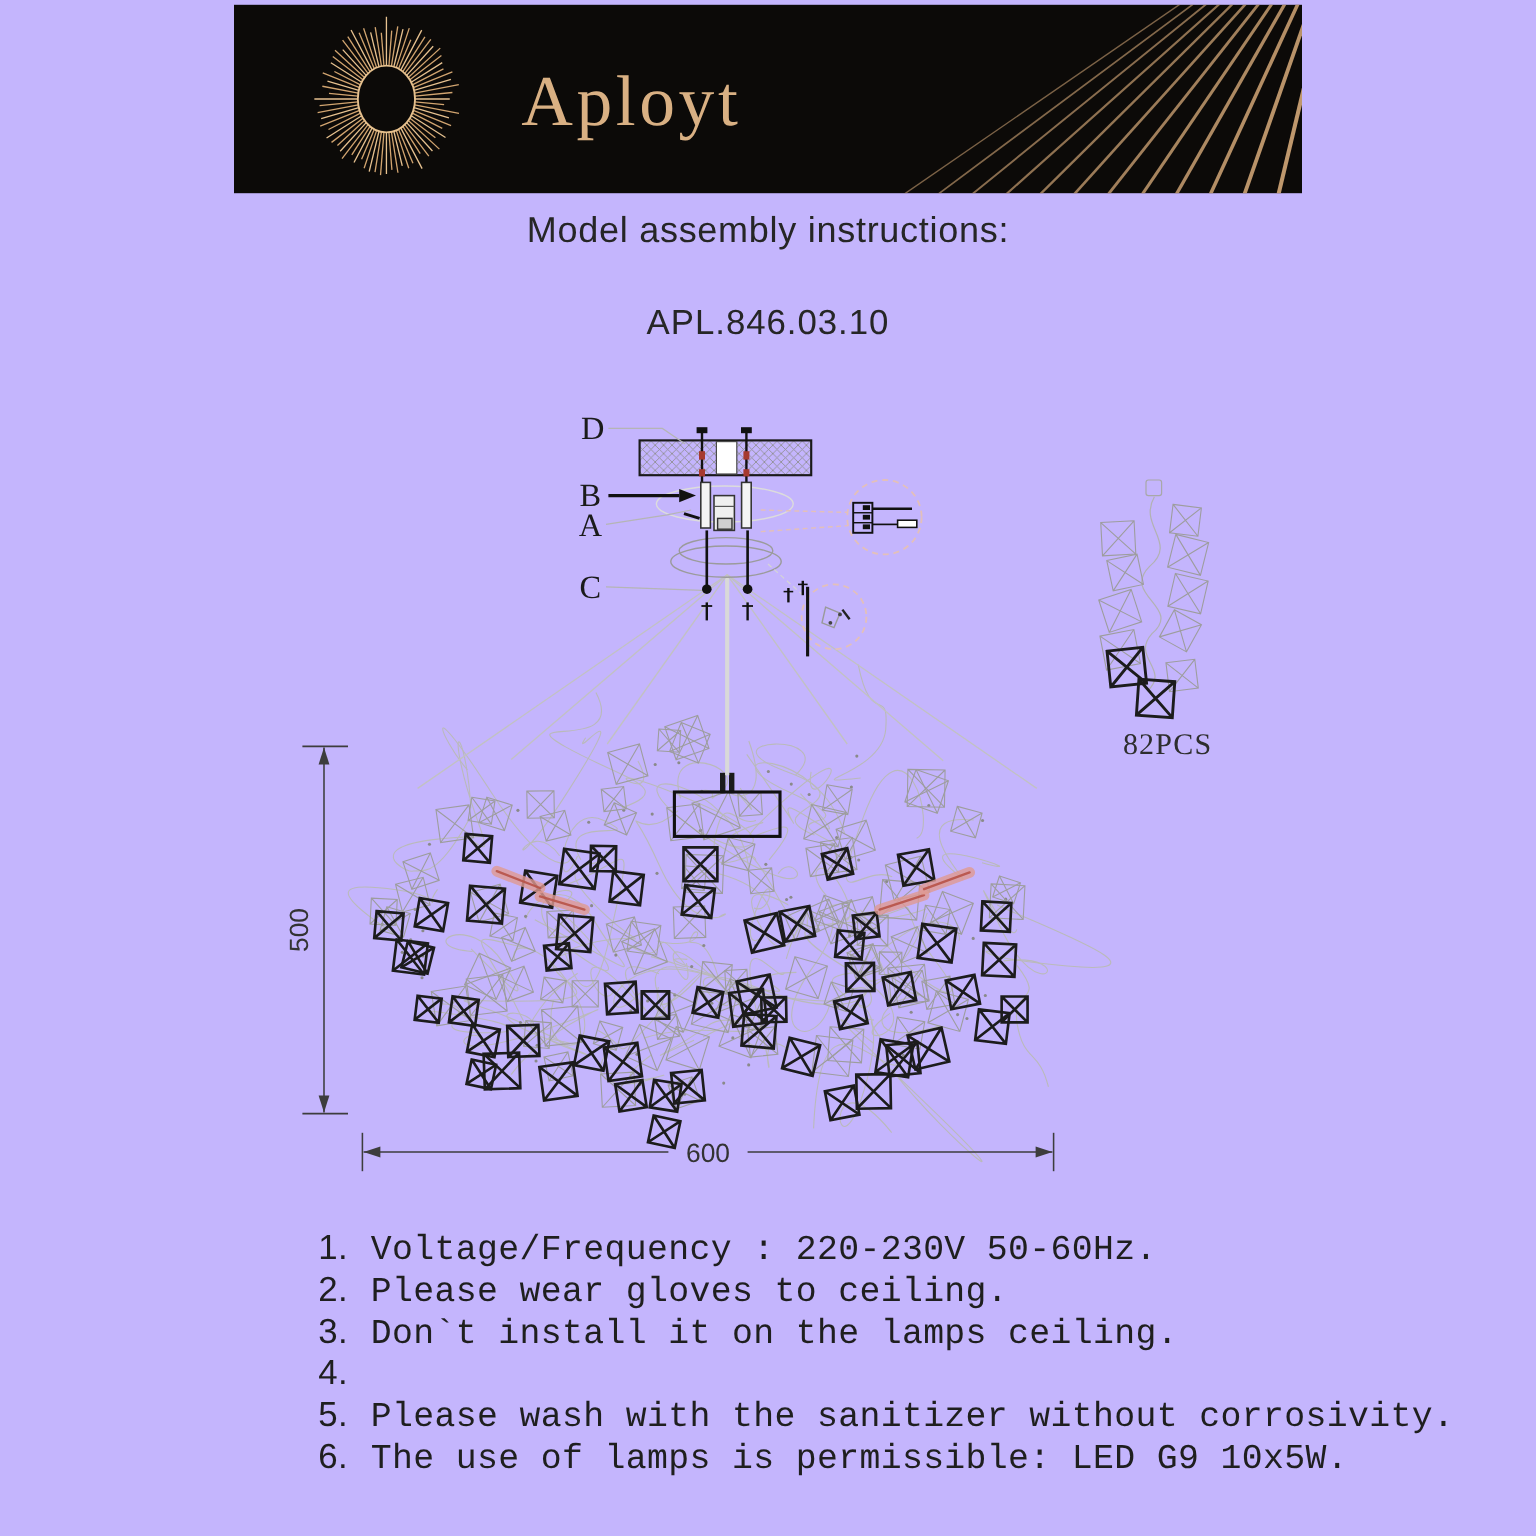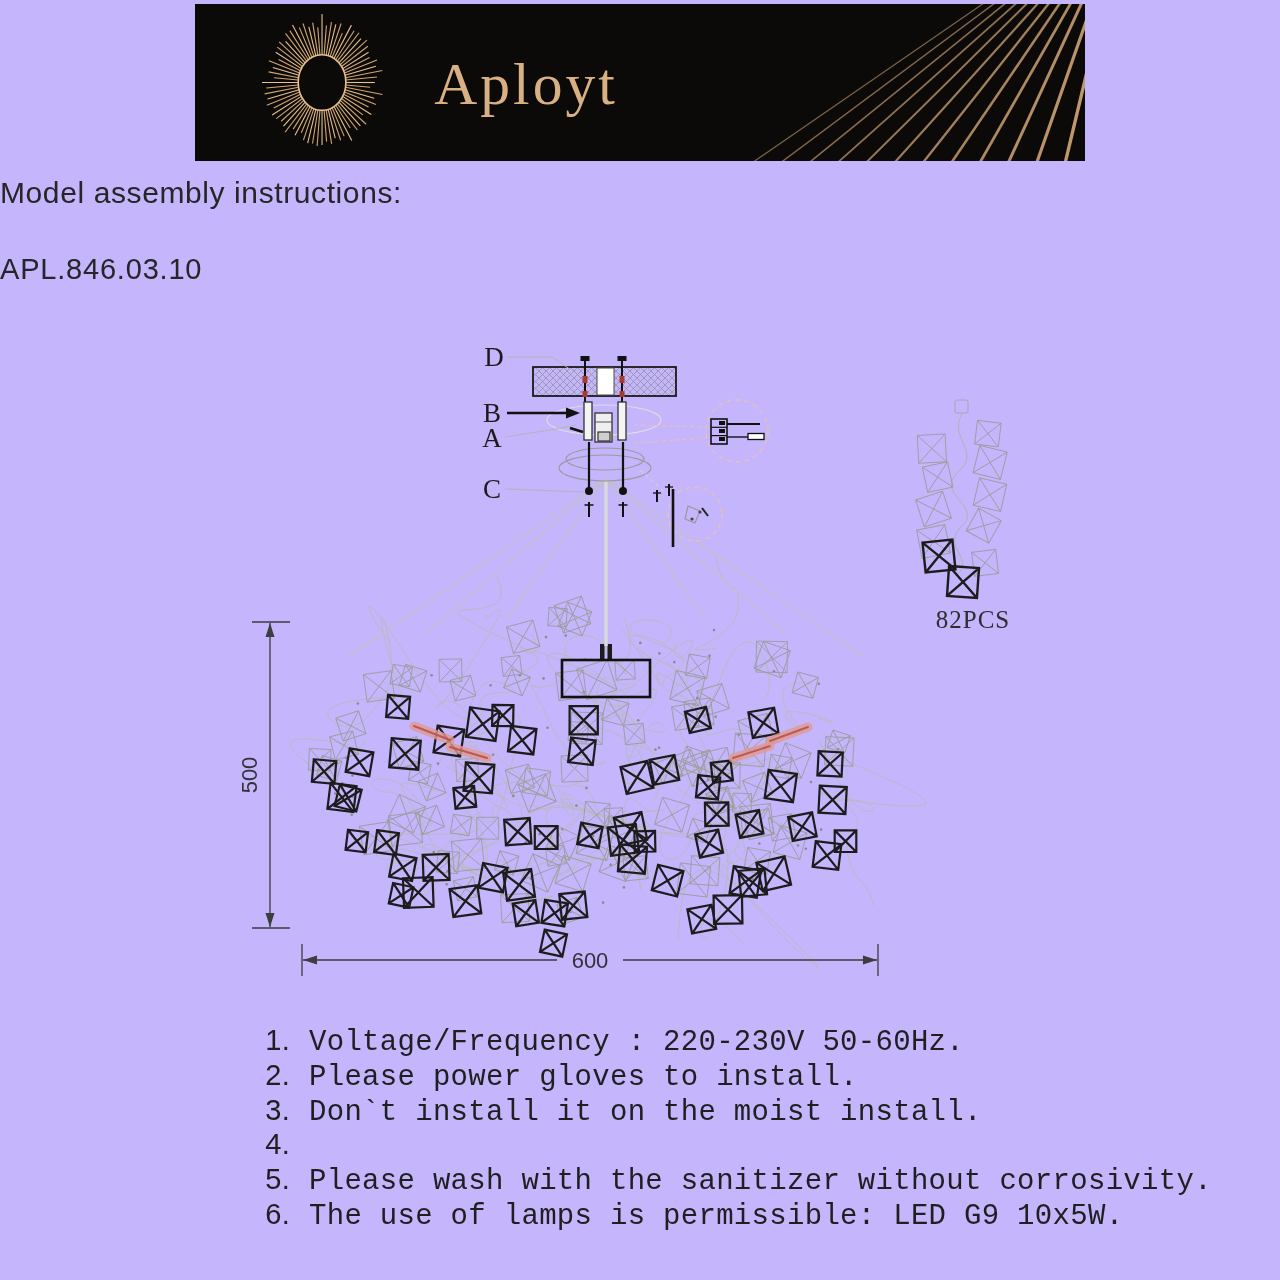--- a/index.html
+++ b/index.html
@@ -2,21 +2,21 @@
 <html><head>
 <meta charset="utf-8">
 <style>
   html,body{margin:0;padding:0;background:#ffffff;}
   #page{position:relative;width:1280px;height:1280px;background:#c4b5fd;overflow:hidden;
         font-family:"Liberation Sans",sans-serif;}
   
   #banner{position:absolute;left:195px;top:4px;width:890px;height:157px;background:#0c0a08;}
   #banner svg{display:block;width:100%;height:100%;}
   
-  .title-line{position:absolute;left:0;right:0;text-align:left;color:#262626;}
+  .title-line{position:absolute;left:0;right:0;text-align:center;color:#262626;}
   #title1{top:176px;font-size:30px;letter-spacing:.6px;}
   #title2{top:213px;font-size:29px;letter-spacing:.8px;margin-top:40px;}
   
   #drawing{position:absolute;left:0;top:0;width:1280px;height:1280px;}
   
   #instructions{position:absolute;left:248px;top:1024px;width:810px;color:#1f1f1f;}
   .instr-row{display:flex;align-items:baseline;height:34.8px;font-size:29px;letter-spacing:.3px;}
   .instr-num{width:42px;text-align:right;flex:0 0 auto;}
   .instr-text{margin-left:19px;white-space:nowrap;font-family:Liberation Mono, monospace;}
   .serifText{font-family:"Liberation Serif",serif;}
@@ -847,25 +847,25 @@
     <text x="973" y="628" text-anchor="middle" font-family="Liberation Serif, serif" font-size="25" letter-spacing="1" fill="#2e2e2e">82PCS</text>
   </svg>
 
   <div id="instructions">
     <div class="instr-row">
       <span class="instr-num">1.</span>
       <span class="instr-text">Voltage/Frequency : 220-230V 50-60Hz.</span>
     </div>
     <div class="instr-row">
       <span class="instr-num">2.</span>
-      <span class="instr-text">Please power gloves to install.</span>
+      <span class="instr-text">Please wear gloves to ceiling.</span>
     </div>
     <div class="instr-row">
       <span class="instr-num">3.</span>
-      <span class="instr-text">Don`t install it on the moist install.</span>
+      <span class="instr-text">Don`t install it on the lamps ceiling.</span>
     </div>
     <div class="instr-row">
       <span class="instr-num">4.</span>
     </div>
     <div class="instr-row">
       <span class="instr-num">5.</span>
       <span class="instr-text">Please wash with the sanitizer without corrosivity.</span>
     </div>
     <div class="instr-row">
       <span class="instr-num">6.</span>

